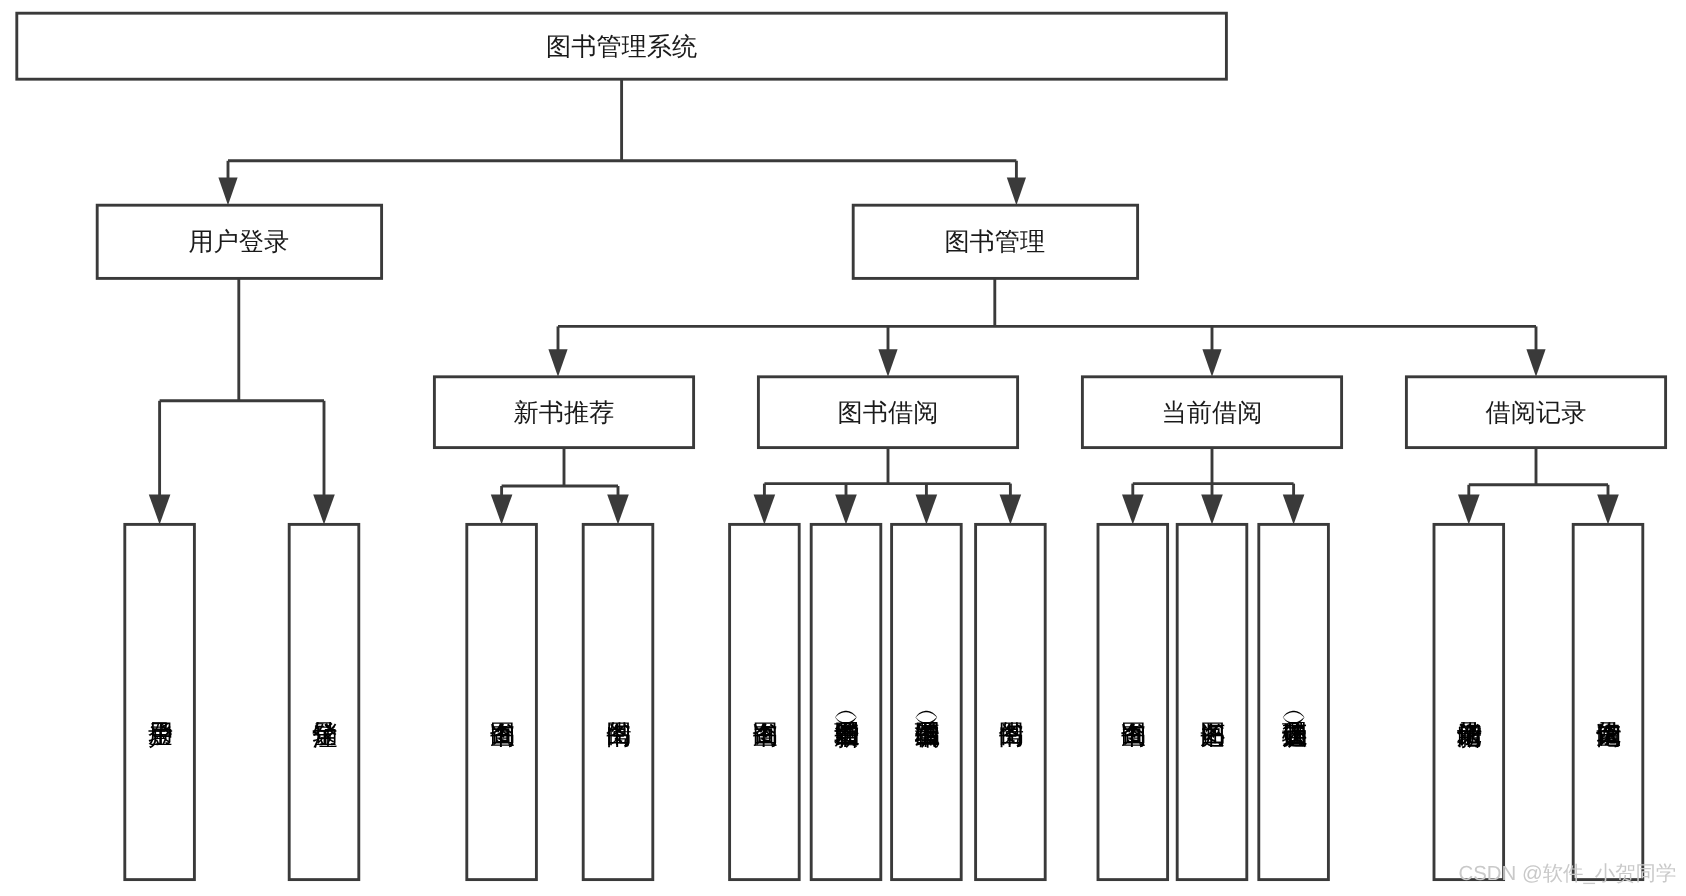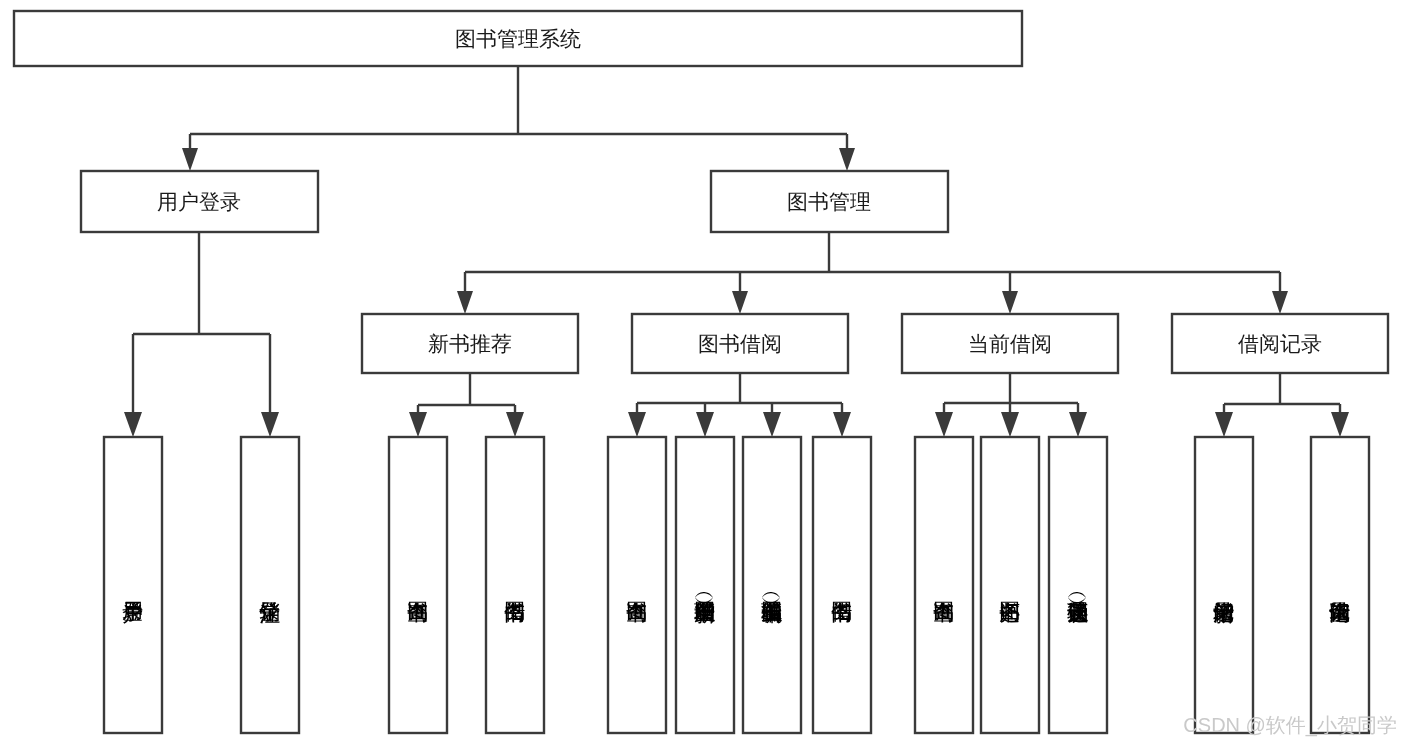--- a/index.html
+++ b/index.html
@@ -59,21 +59,21 @@
     width: 100%;
     height: 100%;
     display: flex;
     align-items: center;
     justify-content: center;
     overflow: visible;
   }
   .watermark {
     position: absolute;
     font-family: "Liberation Sans", "DejaVu Sans", sans-serif;
-    font-size: 20px;
+    font-size: 17px;
     color: #c9c9c9;
     white-space: nowrap;
     pointer-events: none;
   }
 </style>
 </head>
 <body>
 
 <svg id="chart-root" viewBox="0 0 1405 747" width="1405" height="747" xmlns="http://www.w3.org/2000/svg">
 

